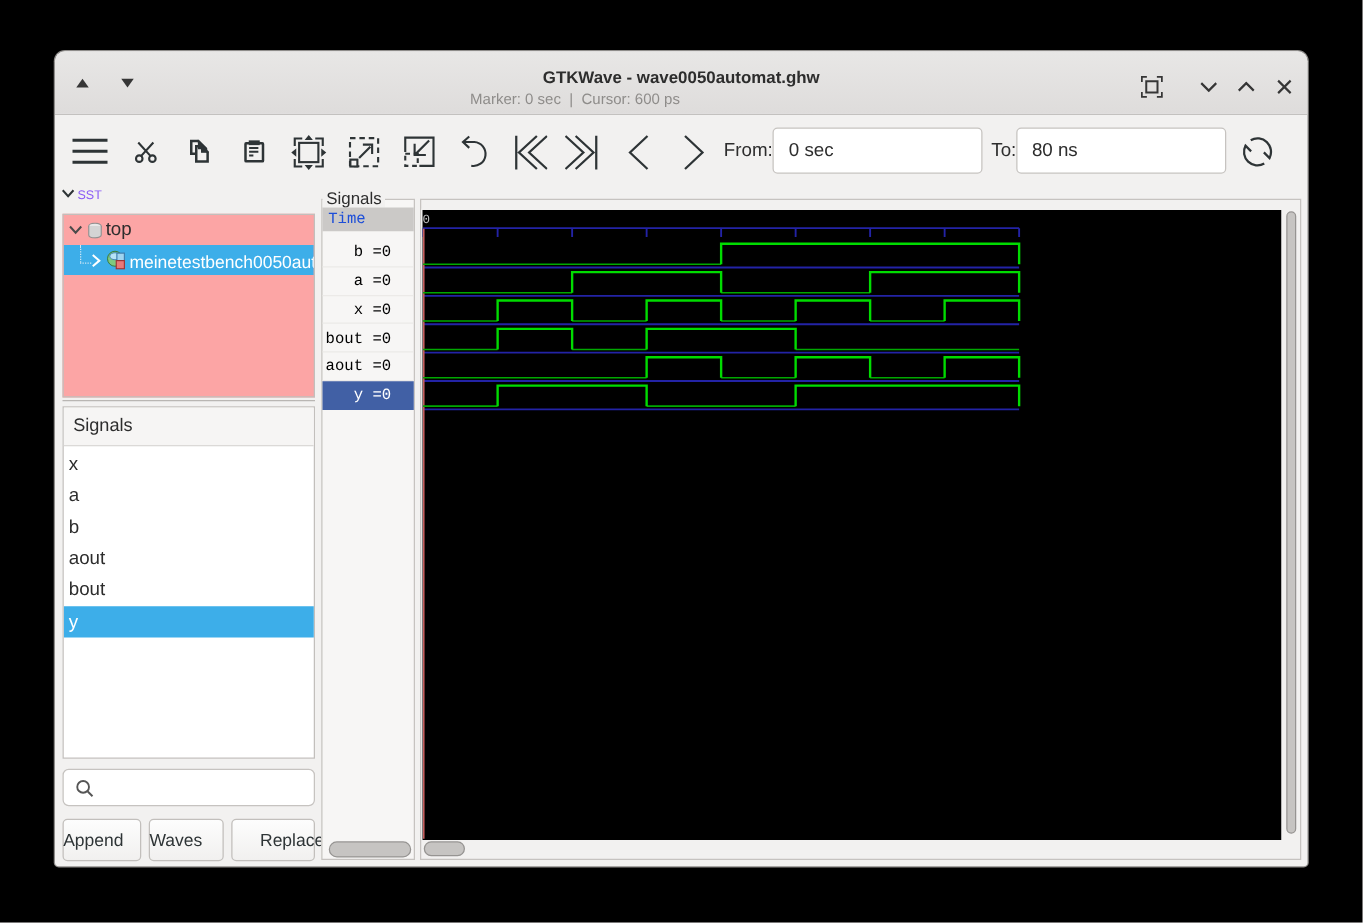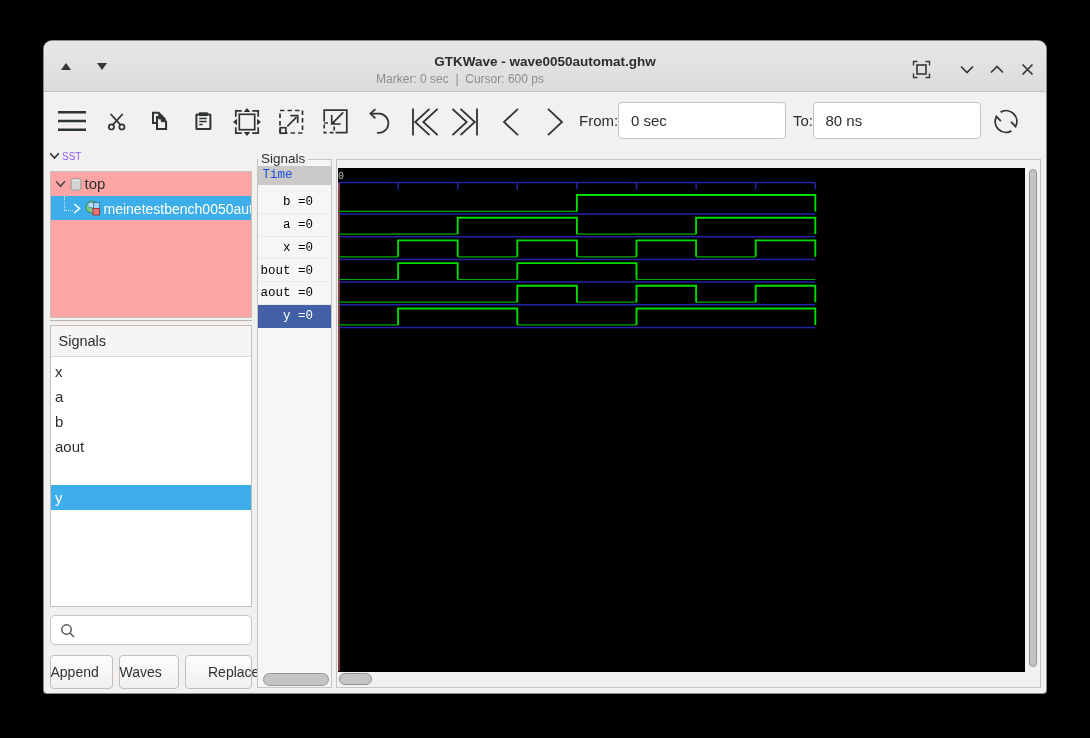--- a/index.html
+++ b/index.html
@@ -168,20 +168,21 @@
       <span class="abs" style="left:53px;top:4.5px;font-size:14px;color:#fff;white-space:nowrap;">meinetestbench0050automat</span>
     </div>
   </div>
   <div class="abs" style="left:5.5px;top:279px;width:202px;border-top:1px solid #b9b6b3;"></div>
   <div class="abs frame" id="sigbox" style="left:5.5px;top:284px;width:202px;height:282px;background:#fff;overflow:hidden;">
     <div class="abs" style="left:0;top:0;width:200px;height:31px;background:#f6f5f4;border-bottom:1px solid #dbd9d7;font-size:14.5px;color:#2d2d2d;line-height:31px;padding-left:8px;box-sizing:border-box;">Signals</div>
     <div class="abs listrow" style="top:33px;width:200px;">x</div>
     <div class="abs listrow" style="top:58.1px;width:200px;">a</div>
     <div class="abs listrow" style="top:83.2px;width:200px;">b</div>
     <div class="abs listrow" style="top:108.3px;width:200px;">aout</div>
+    <div class="abs listrow" style="top:133.4px;width:200px;">bout</div>
     <div class="abs listrow" style="top:158.5px;width:200px;background:#3daee9;color:#fff;">y</div>
   </div>
   <div class="abs input" id="search" style="left:5.5px;top:573.5px;width:202px;height:30px;border-radius:5px;">
     <svg class="abs" style="left:9px;top:7px;" width="16" height="16" viewBox="0 0 16 16" fill="none" stroke="#555" stroke-width="1.5">
       <circle cx="6.5" cy="6.5" r="4.7"></circle>
         <path d="M10.2 10.2 L14 14"></path>
     </svg>
   </div>
   <div class="abs btn" style="left:5.5px;top:613.5px;width:63px;height:34px;">Append</div>
   <div class="abs btn" style="left:74.5px;top:613.5px;width:60.5px;height:34px;">Waves</div>

